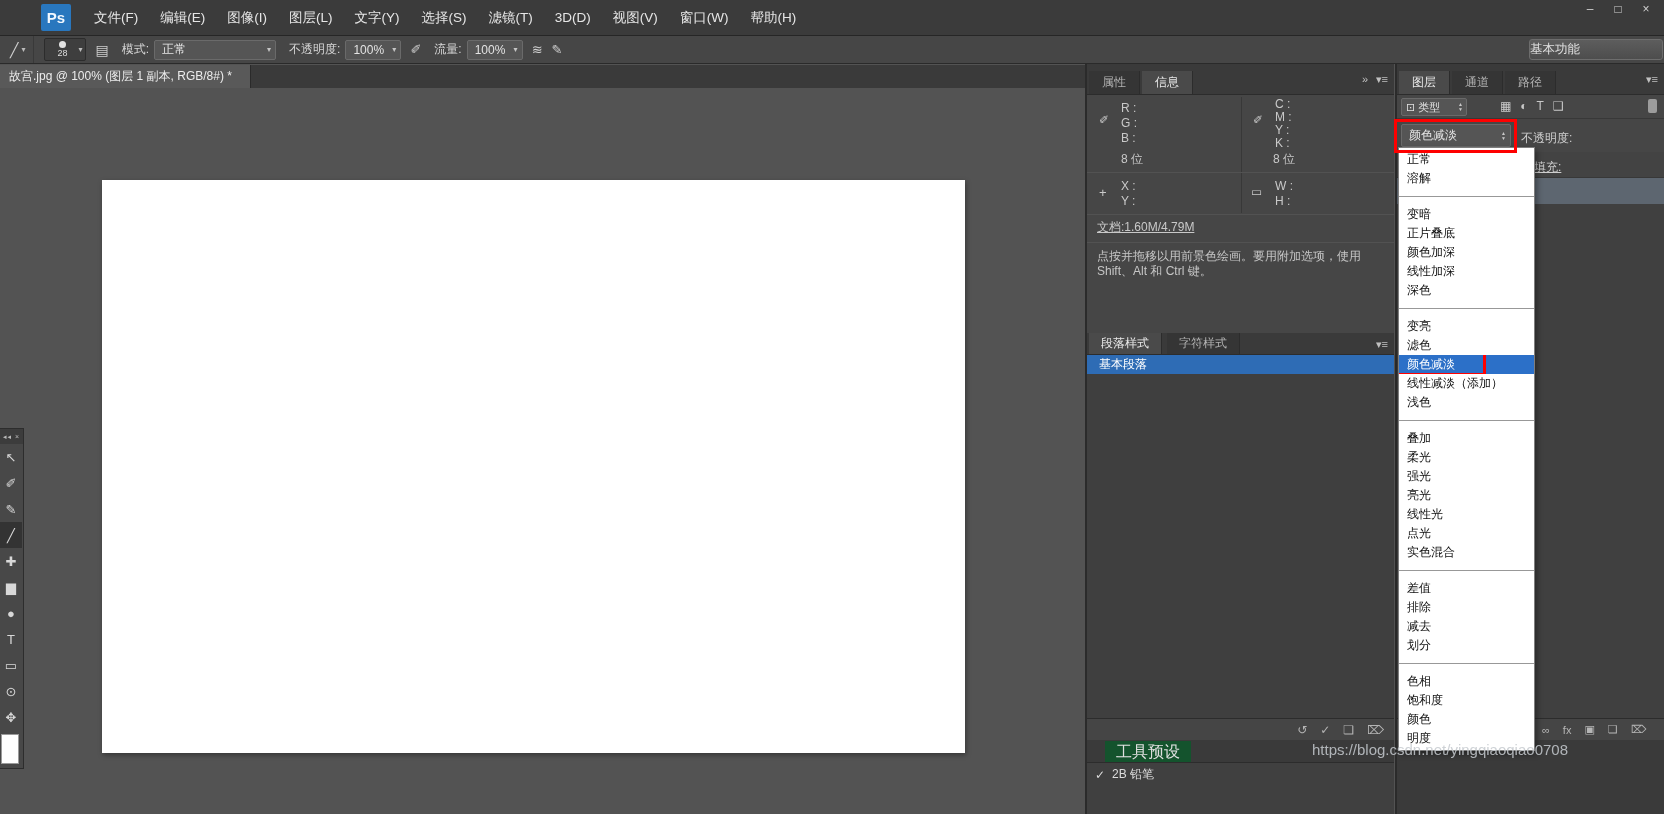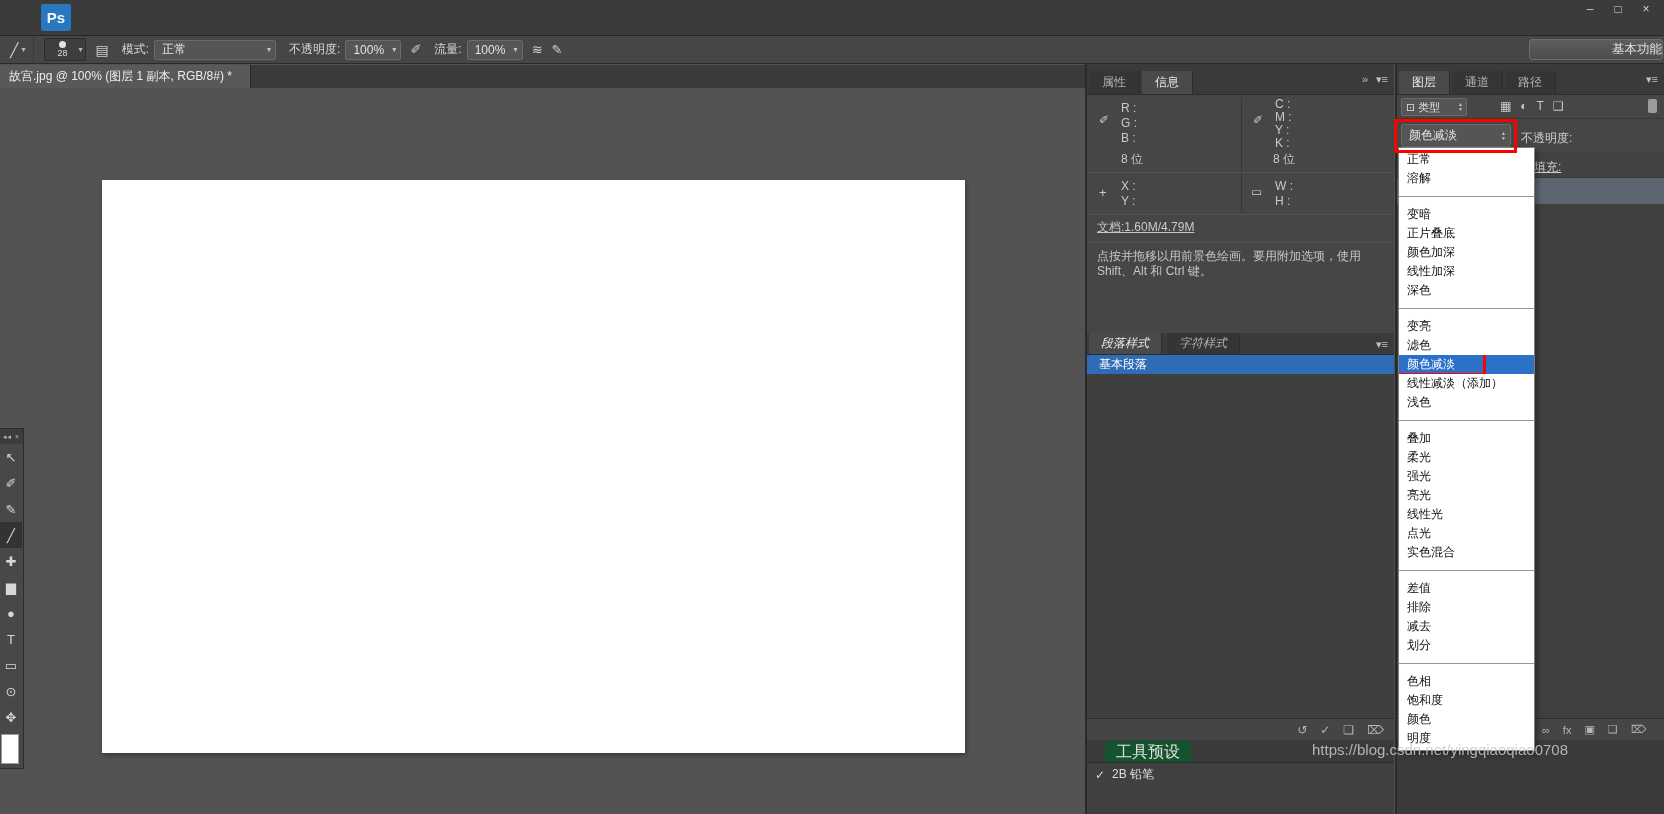--- a/index.html
+++ b/index.html
@@ -26,21 +26,21 @@
   .dot { width:7px; height:7px; border-radius:50%; background:#e3e3e3; }
   .brush-size { font-size:9px; color:#ddd; line-height:10px; }
   .panel-toggle { margin-left:9px; font-size:14px; }
   .opt-label { margin-left:13px; font-size:12px; color:#d6d6d6; white-space:nowrap; }
   .select { margin-left:5px; height:20px; background:#555; border:1px solid #6a6a6a; border-radius:2px; display:flex; align-items:center; padding:0 4px 0 7px; font-size:12px; color:#e3e3e3; }
   .select .sel-arrow { margin-left:auto; font-size:8px; color:#c5c5c5; padding-left:6px; }
   .mode-select { width:122px; }
   .pct-select { width:56px; }
   .opt-icon { margin-left:9px; font-size:13px; }
   .spacer { flex:1; }
-  .workspace-btn { width:134px; height:21px; margin-right:1px; background:linear-gradient(#5d5d5d,#4d4d4d); border:1px solid #6d6d6d; border-radius:3px; text-align:right; line-height:19px; font-size:12.5px; color:#e0e0e0; white-space:nowrap; overflow:hidden; }
+  .workspace-btn { width:134px; height:21px; margin-right:1px; background:linear-gradient(#5d5d5d,#4d4d4d); border:1px solid #6d6d6d; border-radius:3px; text-align:left; line-height:19px; font-size:12.5px; color:#e0e0e0; white-space:nowrap; overflow:hidden; }
 
   
   .tabs-row { position:absolute; top:65px; left:0; width:1085px; height:23px; background:#3a3a3a; display:flex; }
   .doc-tab { display:flex; align-items:center; padding:0 9px; font-size:12px; white-space:nowrap; overflow:hidden; border-right:1px solid #2a2a2a; }
   .doc-tab .close { margin-left:7px; color:#b5b5b5; font-size:12px; flex:none; }
   .tab-inactive { width:237px; background:#464646; color:#a9a9a9; }
   .tab-active { width:251px; background:#595959; color:#ececec;gap:28px; }
 
   
   .canvas { position:absolute; left:102px; top:180px; width:863px; height:573px; background:#fff; box-shadow:1px 2px 5px rgba(0,0,0,.35); }
@@ -52,21 +52,21 @@
   .tool.selected { background:#333; }
   .tool-glyph { font-size:13px; color:#d8d8d8; }
   .fg-swatch { width:18px; height:30px; margin:4px 2px 4px 1px; background:#fff; border:1px solid #9a9a9a; }
 
   
   .pcol { position:absolute; top:64px; bottom:0; background:#3f3f3f; border-left:2px solid #2b2b2b; }
   .phead { position:absolute; left:0; right:0; top:0; height:31px; background:#3a3a3a; border-bottom:1px solid #2c2c2c; }
   .ptab { position:absolute; bottom:0; height:23px; line-height:23px; padding:0 13px; font-size:12px; color:#b2b2b2; background:#353535; border-right:1px solid #2c2c2c; white-space:nowrap; }
   .ptab.active { background:#4a4a4a; color:#e8e8e8; }
   .phead2 { position:absolute; left:0; right:0; height:22px; background:#3a3a3a; border-bottom:1px solid #2c2c2c; }
-  .ptab2 { position:absolute; bottom:0; height:21px; line-height:21px; padding:0 12px; font-size:12px; color:#b2b2b2; background:#353535; border-right:1px solid #2c2c2c; white-space:nowrap;font-style:italic; }
+  .ptab2 { position:absolute; bottom:0; height:21px; line-height:21px; padding:0 12px; font-size:12px; color:#b2b2b2; background:#353535; border-right:1px solid #2c2c2c; white-space:nowrap; }
   .ptab2.active { background:#4a4a4a; color:#e8e8e8; }
   .phead-icons { position:absolute; right:6px; top:9px; font-size:11px; color:#c0c0c0; display:flex; gap:8px; }
 
   
   .info-content { position:absolute; left:0; right:0; top:31px; height:238px; background:#464646; }
   .readout { font-size:12px; color:#c9c9c9; line-height:15px; white-space:nowrap; }
   .readout.tight { line-height:13px; }
   .vline { position:absolute; width:1px; background:#383838; }
   .hline { position:absolute; left:0; right:0; height:1px; background:#383838; border-bottom:1px solid #525252; }
   .info-icon { position:absolute; font-size:12px; color:#c9c9c9; }
@@ -114,20 +114,34 @@
 
   .watermark { position:absolute; top:741px; right:96px; z-index:70; font-size:15px; color:rgba(197,202,207,.85); white-space:nowrap; }
 </style>
 </head>
 <body>
 
 <div id="app">
 
   <div class="menu-bar">
     <div class="ps-logo">Ps</div>
+    <ul class="menubar-items">
+
+    <li class="menubar-item">文件(F)</li>
+        <li class="menubar-item">编辑(E)</li>
+        <li class="menubar-item">图像(I)</li>
+        <li class="menubar-item">图层(L)</li>
+        <li class="menubar-item">文字(Y)</li>
+        <li class="menubar-item">选择(S)</li>
+        <li class="menubar-item">滤镜(T)</li>
+        <li class="menubar-item">3D(D)</li>
+        <li class="menubar-item">视图(V)</li>
+        <li class="menubar-item">窗口(W)</li>
+        <li class="menubar-item">帮助(H)</li>
+      </ul>
     <div class="win-controls">
       <span>–</span>
       <span>□</span>
       <span>×</span>
     </div>
   </div>
 
   <div class="options-bar">
     <div class="tool-btn">
       <span class="glyph">╱</span>

